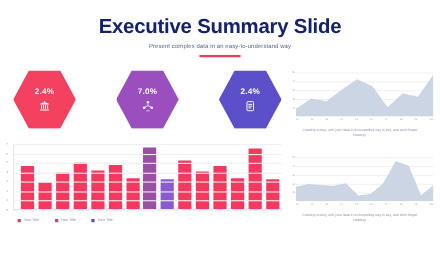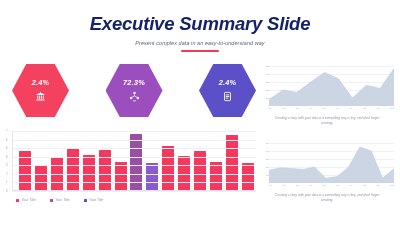--- a/index.html
+++ b/index.html
@@ -14,21 +14,20 @@
     font-family: "Liberation Sans", sans-serif;
     color: #1b2a6b;
     position: relative;
   }
   .slide {
     width: 400px;
     height: 225px;
     position: relative;
     background: #ffffff;
     box-sizing: border-box;
-    font-style: italic;
   }
 
   
   .header {
     width: 100%;
     text-align: center;
     padding-top: 14px;
   }
   .slide-title {
     font-size: 18.5px;
@@ -239,21 +238,21 @@
           <rect x="9" y="10" width="2.1" height="7.2"></rect>
           <rect x="13" y="10" width="2.1" height="7.2"></rect>
           <rect x="17" y="10" width="2.1" height="7.2"></rect>
           <rect x="3" y="18.4" width="18" height="2.3" rx="0.4"></rect>
         </svg>
       </span>
     </div>
 
 
     <div class="hex" style="background:#9b4fbf">
-      <div class="hex-value">72.3%</div>
+      <div class="hex-value">7.0%</div>
       <span class="hex-icon">
         <svg viewBox="0 0 24 24" fill="#ffffff">
           <circle cx="12" cy="4.5" r="2.6"></circle>
           <circle cx="4.6" cy="15.2" r="2.6"></circle>
           <circle cx="19.4" cy="15.2" r="2.6"></circle>
           <path d="M12 7.6v3.2M12 10.8L5.8 14M12 10.8L18.2 14" stroke="#ffffff" stroke-width="1.5" fill="none"></path>
           <path d="M9 22.2h6v-1.6H9z"></path>
         </svg>
       </span>
     </div>

